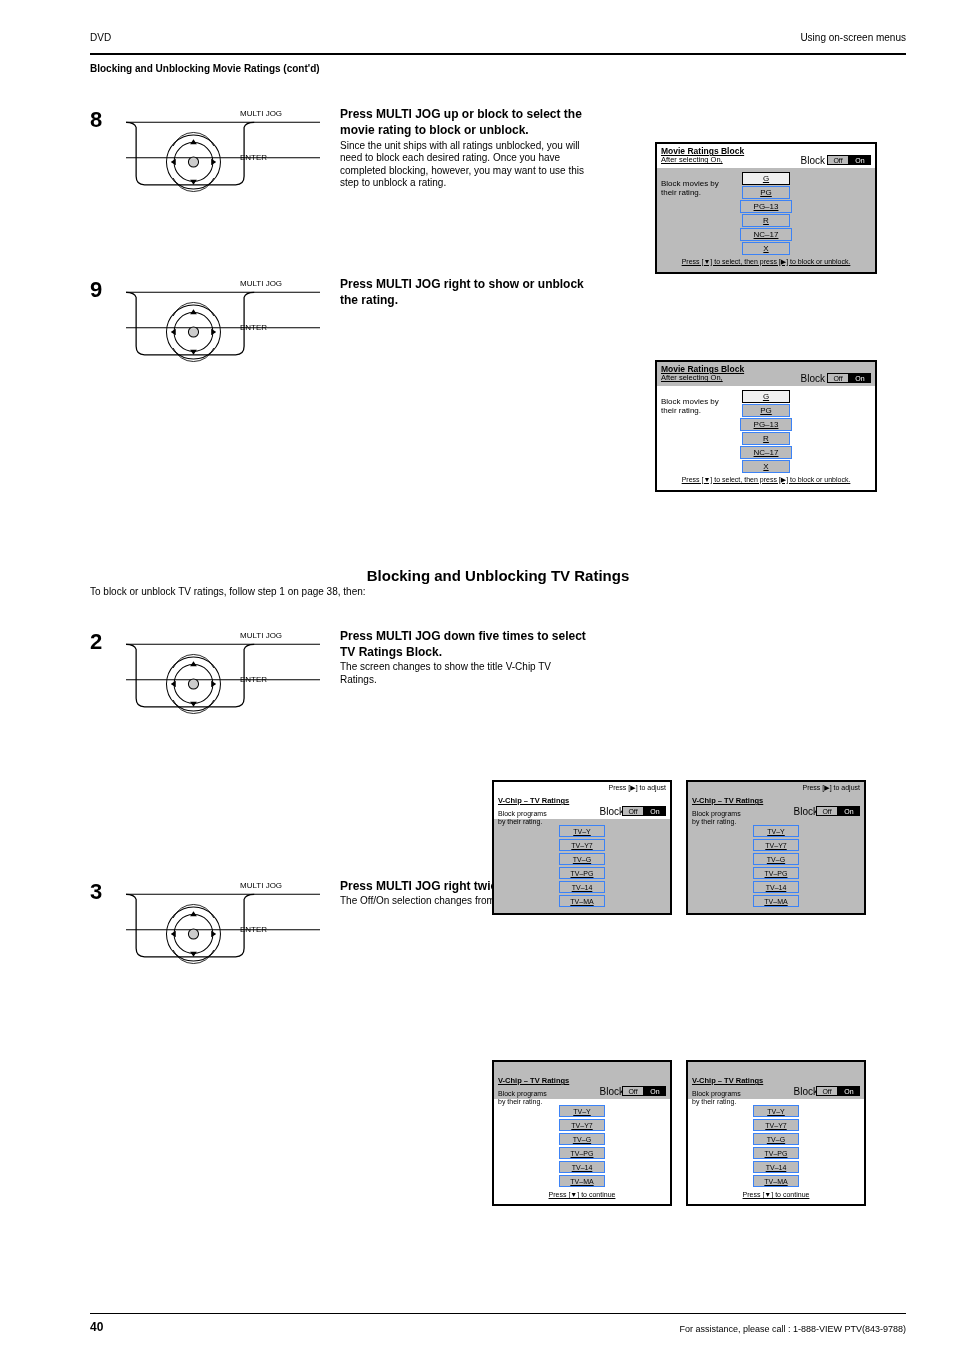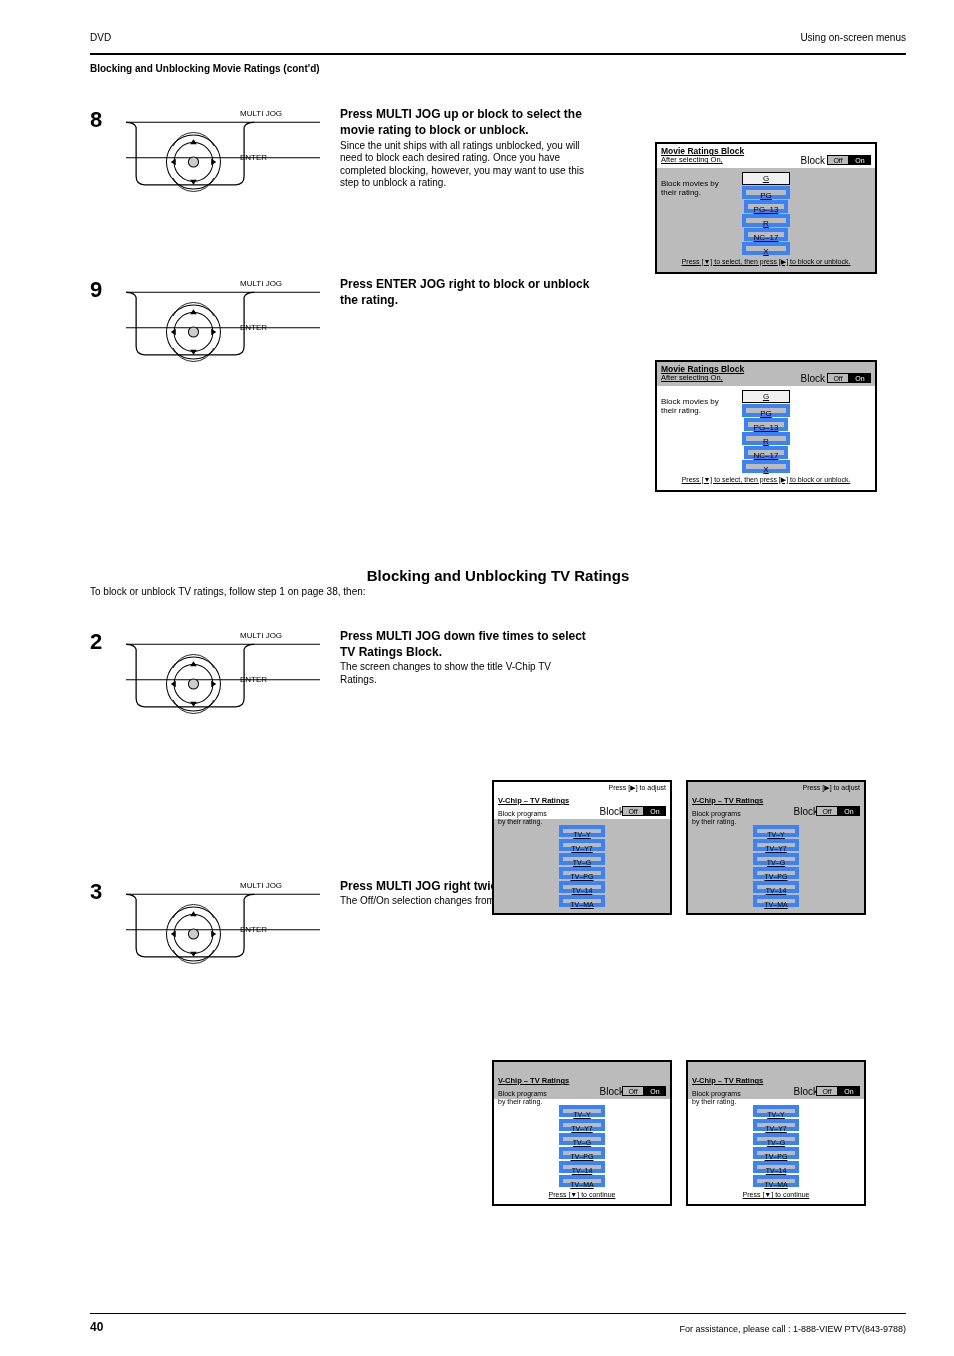--- a/index.html
+++ b/index.html
@@ -37,22 +37,22 @@
   .panel-title { font-weight: bold; font-size: 8.5px; }
   .toggle-box { position:absolute; right:4px; bottom:3px; display:flex; }
   .toggle-box .seg { width: 22px; height: 10px; border:1px solid #000; font-size:7px; text-align:center; line-height:9px; }
   .toggle-box .seg.on { background:#000; color:#fff; }
   .toggle-box .seg.off { background:#bbb; }
   .toggle-label { position:absolute; right:50px; bottom:2px; font-size:10px; }
   .adjust-label { position:absolute; right:4px; top:2px; font-size:7px; }
   .panel-body { background:#bbb; padding:4px 8px 6px 8px; display:flex; flex-direction:column; align-items:center; gap:1px; }
   .panel-body.white { background:#fff; }
   .panel .side-label { position:absolute; left:4px; top:36px; font-size:8px; line-height:1.1; width:60px; }
-  .rating-btn { width:48px; height:13px; border:4px solid #3b82f6; background:#bbb; font-size:8px; text-align:center; line-height:12px; }
-  .rating-btn.wide { width:44px; }
+  .rating-btn { width:48px; height:13px; border:1px solid #3b82f6; background:#bbb; font-size:8px; text-align:center; line-height:12px; }
+  .rating-btn.wide { width:52px; }
   .rating-btn.outlined { border:1.5px solid #000; background:#f0f0f0; }
   .panel-instr { font-size:7px; text-align:center; margin-top:2px; }
 
   
   .p-8a { left:655px; top:142px; width:222px; }
   .p-8b { left:655px; top:360px; width:222px; }
   .p-2a { left:492px; top:780px; width:180px; }
   .p-2b { left:686px; top:780px; width:180px; }
   .p-3a { left:492px; top:1060px; width:180px; }
   .p-3b { left:686px; top:1060px; width:180px; }
@@ -119,21 +119,21 @@
           <circle cx="80" cy="55" r="23" stroke="#000" stroke-width="1.2" fill="none"></circle>
           <circle cx="80" cy="55" r="6" stroke="#000" stroke-width="1.2" fill="#ccc"></circle>
           <path d="M80 28 L76 34 L84 34 Z M80 82 L76 76 L84 76 Z M53 55 L59 51 L59 59 Z M107 55 L101 51 L101 59 Z" fill="#000"></path>
           <path d="M56 36 A26 26 0 0 1 104 36 M56 74 A26 26 0 0 0 104 74" stroke="#000" stroke-width="1" fill="none"></path>
         </svg>
       </div>
       <span class="jog-label top">MULTI JOG</span>
       <span class="jog-label bot">ENTER</span>
     </div>
     <div class="step-body">
-      <div class="step-heading">Press ENTER JOG right to block or unblock</div>
+      <div class="step-heading">Press MULTI JOG right to show or unblock</div>
       <div class="step-heading">the rating.</div>
     </div>
   </div>
 </div>
 
 <div class="panel p-8a">
   <div class="panel-header">
     <div class="panel-title">Movie Ratings Block</div>
     <div style="font-size:7.5px;">After selecting On,</div>
     <div class="toggle-label">Block</div>

